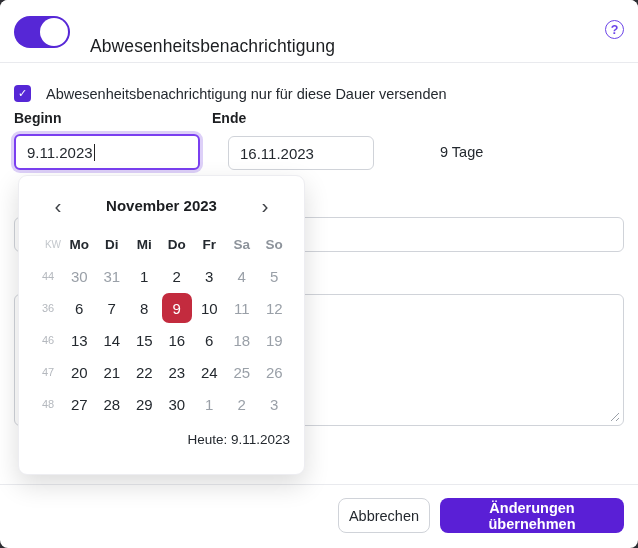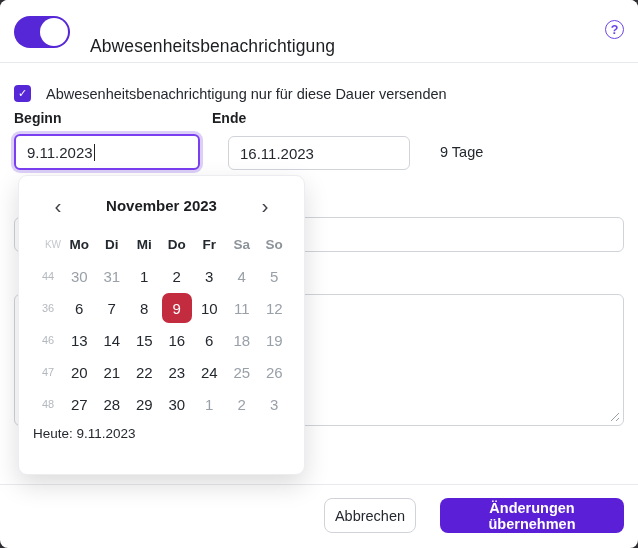--- a/index.html
+++ b/index.html
@@ -21,21 +21,21 @@
   .chk{width:17px;height:17px;border-radius:4px;background:#5627d6;color:#fff;font-size:11px;
        display:flex;align-items:center;justify-content:center;cursor:pointer;}
   .chklabel{font-size:14.5px;color:#24292f;margin-left:6px;}
 
   
   .fldlabel{position:absolute;top:110px;font-size:14px;font-weight:700;color:#1c1e21;}
   .lab-begin{left:14px;} .lab-end{left:212px;}
   .inp{position:absolute;box-sizing:border-box;height:34px;border:1px solid #d0d3d9;border-radius:6px;
        background:#fff;font-size:15px;color:#24292f;display:flex;align-items:center;padding:12px 11px;}
   .inp-begin{left:14px;top:134px;width:186px;height:36px;border:2px solid #7a3ff0;box-shadow:0 0 0 3px #ddd0f8;}
-  .inp-end{left:228px;top:136px;width:182px;}
+  .inp-end{left:228px;top:136px;width:146px;}
   .caret{display:inline-block;width:1px;height:17px;background:#222;margin-left:1px;}
   .days-note{position:absolute;left:440px;top:144px;font-size:14.5px;color:#24292f;}
 
   
   .inp-subject{left:14px;top:217px;width:610px;height:35px;}
   .txtarea{position:absolute;left:14px;top:294px;width:610px;height:132px;box-sizing:border-box;
            border:1px solid #d0d3d9;border-radius:6px;background:#fff;}
   .resize-h{position:absolute;right:3px;bottom:3px;width:11px;height:11px;}
 
   
@@ -49,27 +49,27 @@
   .grid > div{height:32px;display:flex;align-items:center;justify-content:center;}
   .ch{font-size:13.5px;}
   .kw-h{font-size:10px;color:#c3c7cc;font-weight:400;margin-left:10px;}
   .wd-h{color:#24292f;font-weight:700;}
   .we-h{color:#8d939b;font-weight:600;}
   .kw{font-size:11px;color:#b4b8be;}
   .day{font-size:15px;color:#24292f;cursor:pointer;}
   .day > b{width:30px;height:30px;display:flex;align-items:center;justify-content:center;border-radius:7px;font-weight:400;}
   .day.muted{color:#9aa0a8;}
   .day.selected > b{background:#c32b3e;color:#fff;}
-  .today{margin-top:6px;text-align:left;font-size:13.5px;color:#24292f;cursor:pointer;}
+  .today{margin-top:12px;text-align:right;font-size:13.5px;color:#24292f;cursor:pointer;}
 
   
   .ftr-divider{position:absolute;left:0;top:484px;width:100%;height:1px;background:#e9eaee;}
   .btn{position:absolute;top:498px;height:35px;border-radius:8px;font-size:14.5px;display:flex;
        align-items:center;justify-content:center;cursor:pointer;box-sizing:border-box;font-family:inherit;}
-  .btn-cancel{left:324px;width:92px;background:#fff;border:1px solid #d0d3d9;color:#24292f;}
+  .btn-cancel{left:338px;width:92px;background:#fff;border:1px solid #d0d3d9;color:#24292f;}
   .btn-submit{left:440px;width:184px;background:#5a1fd6;border:none;color:#fff;font-weight:600;}
 </style>
 </head>
 <body>
 
 <div class="stage">
   <div class="dialog">
 
     <div class="hdr">
       <div class="toggle">

